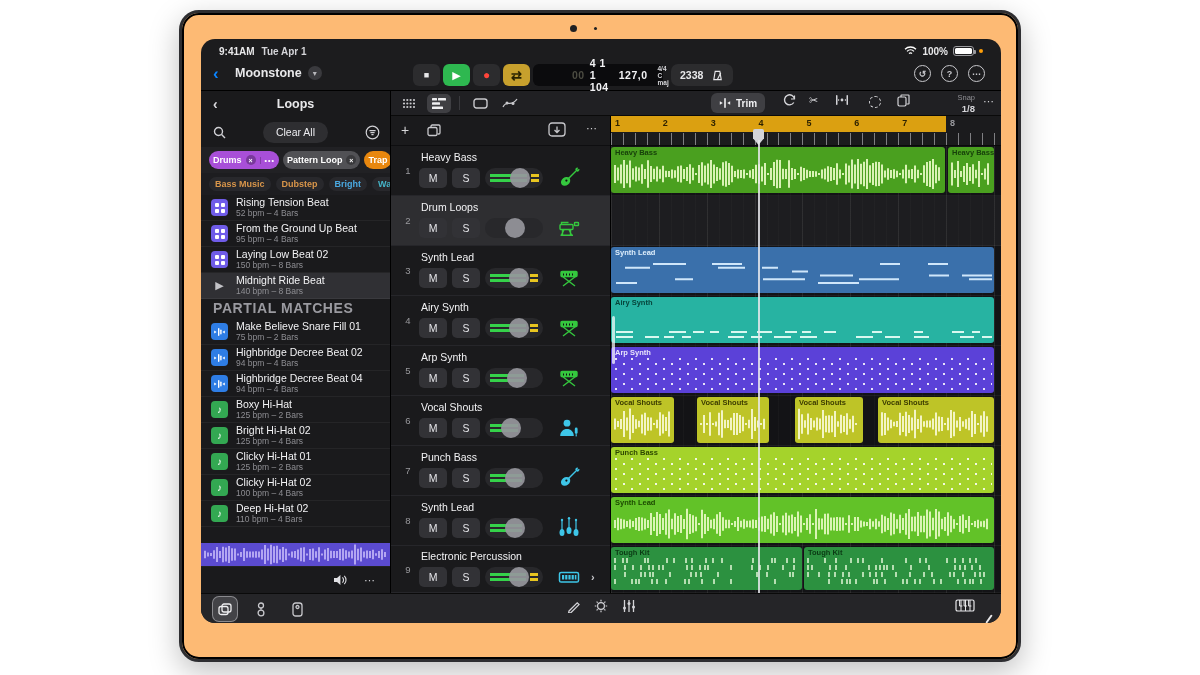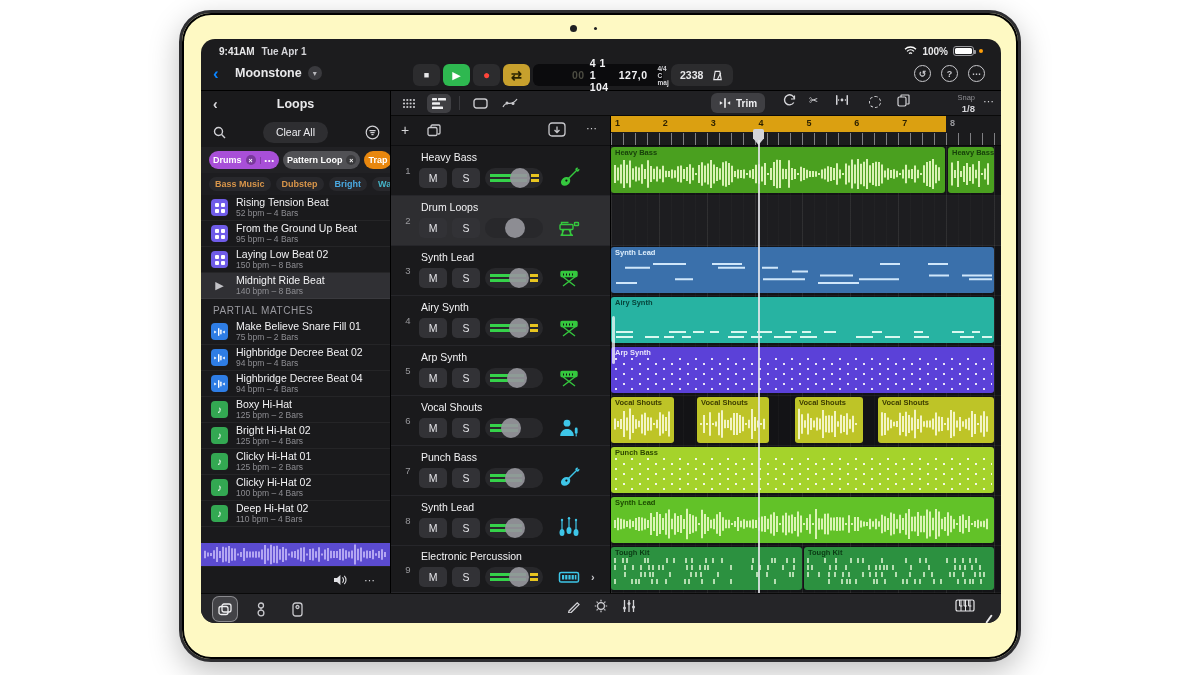--- a/index.html
+++ b/index.html
@@ -1,21 +1,21 @@
 <!DOCTYPE html>
 <html><head>
 <meta charset="utf-8">
 <style>
   * { margin:0; padding:0; box-sizing:border-box; }
   body { width:1200px; height:675px; background:#ffffff; font-family:"Liberation Sans",sans-serif; overflow:hidden; }
   .stage { position:relative; width:1200px; height:675px; }
 
   
   .ipad { position:absolute; left:179px; top:10px; width:842px; height:652px;
-          background:#fef9c3; border-radius:32px; border:3px solid #2e2e31;
+          background:#fdba74; border-radius:20px; border:3px solid #2e2e31;
           box-shadow:0 10px 30px rgba(0,0,0,.25), inset 0 0 0 2px #000; }
   .camera { position:absolute; left:50%; top:12px; width:7px; height:7px; margin-left:-30px;
             background:#1f2022; border-radius:50%; box-shadow:22px 0 0 -2px #1f2022; }
   .screen { position:absolute; left:19px; top:26px; width:800px; height:584px;
             background:#1c1c1e; border-radius:14px; overflow:hidden; color:#e8e8ea; }
 
   
   .statusbar { position:absolute; left:0; top:0; width:100%; height:20px; display:flex;
                justify-content:space-between; align-items:center; padding:4px 18px 0 18px;
                font-size:10px; font-weight:bold; }
@@ -76,21 +76,21 @@
   .tag { font-size:9px; font-weight:bold; background:#28282c; border-radius:8px; padding:2px 6px; flex:none; }
   .loop-list { flex:1; overflow:hidden; }
   .loop-item { height:26px; display:flex; align-items:center; gap:8px; padding-left:10px;
                border-bottom:1px solid rgba(255,255,255,.05); }
   .loop-item.sel { background:#303034; }
   .licon { width:17px; height:17px; border-radius:4px; flex:none; display:flex; align-items:center; justify-content:center;
            color:#fff; font-size:10px; }
   .play-tri { width:17px; text-align:center; color:#c2c2c6; font-size:11px; flex:none; }
   .li-name { font-size:10.5px; color:#f2f2f4; line-height:11px; white-space:nowrap; }
   .li-meta { font-size:8.5px; color:#8e8e93; line-height:10px; white-space:nowrap; }
-  .partial-h { height:20px; display:flex; align-items:flex-end; padding:0 0 3px 12px; font-size:10px; font-weight:normal;
+  .partial-h { height:20px; display:flex; align-items:flex-end; padding:0 0 3px 12px; font-size:14px; font-weight:bold;
                letter-spacing:.6px; color:#9a9aa0; }
   .preview { height:23px; background:#5b4bd0; position:relative; overflow:hidden; }
   .vol-row { height:27px; display:flex; align-items:center; justify-content:flex-end; gap:16px; padding-right:14px;
              border-top:1px solid rgba(255,255,255,.04); color:#e0e0e4; }
   .vol-row .dots { font-size:11px; letter-spacing:1px; color:#d0d0d4; }
 
   
   .arrange { flex:1; display:flex; flex-direction:column; position:relative; }
   .arr-toolbar { height:25px; background:#202023; display:flex; align-items:center; position:relative;
                  border-bottom:1px solid #0a0a0a; }

